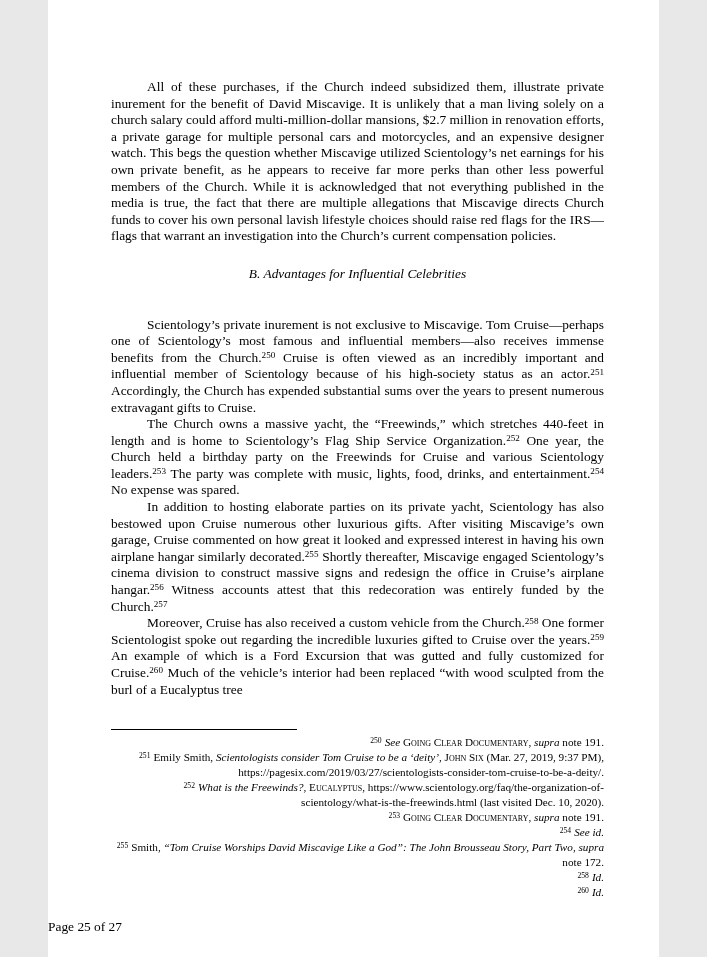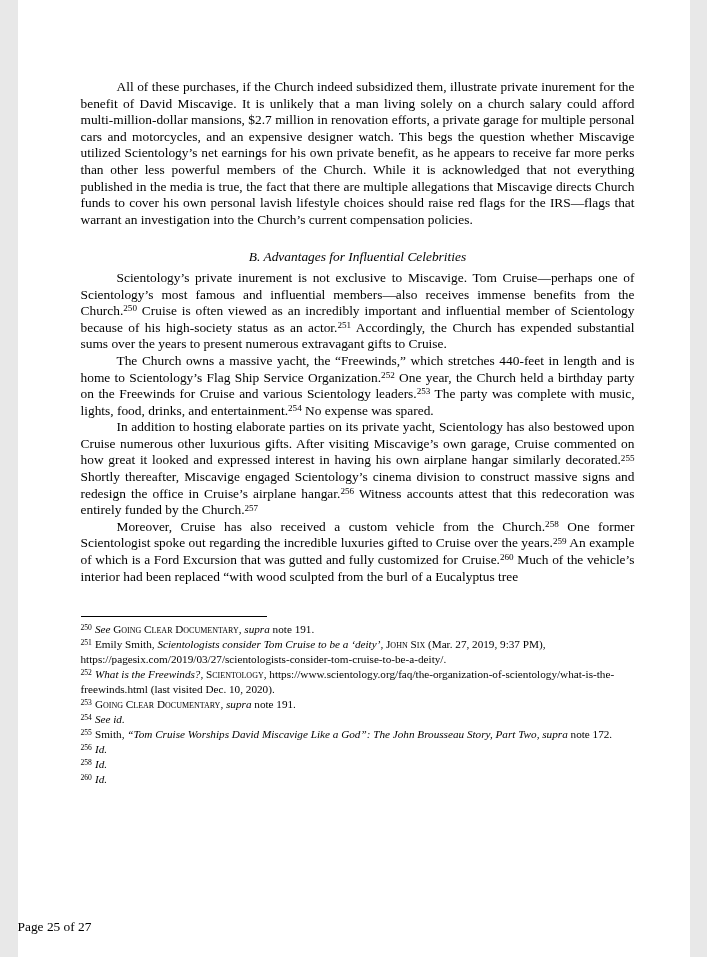--- a/index.html
+++ b/index.html
@@ -1,56 +1,56 @@
 <!DOCTYPE html>
 <html><head>
 <meta charset="utf-8">
 <style>
   html, body { margin: 0; padding: 0; background: #e8e8e8; }
   .page {
     position: relative;
-    width: 672px;
+    width: 611px;
     height: 957px;
     margin: 0 auto;
     background: #ffffff;
     color: #000000;
     font-family: "Liberation Serif", "DejaVu Serif", serif;
     overflow: hidden;
   }
   .content {
     position: absolute;
     top: 0; left: 63px; right: 55px;
     padding-top: 79px;
   }
   .body-para {
     margin: 0;
     font-size: 13.4px;
     line-height: 16.6px;
     text-align: justify;
     text-indent: 36px;
   }
   .section-heading {
-    margin: 21px 0 4px 0;
+    margin: 21px 0 34px 0;
     font-size: 13.4px;
     line-height: 16.6px;
     font-weight: normal;
     font-style: italic;
     text-align: center;
   }
   .footnote-sep {
     margin: 31px 0 5px 0;
     width: 186px;
     height: 0;
     border-top: 1px solid #000000;
   }
   .footnotes {
     font-size: 11.2px;
     line-height: 15px;
   }
-  .footnote { margin: 0; text-align: left; }
+  .footnote { margin: 0; text-align: right; }
   sup {
     font-size: 68%;
     line-height: 0;
     vertical-align: baseline;
     position: relative;
     top: -0.4em;
   }
   .footnote sup.fn-num { margin-right: 3px; }
   .seg-italic { font-style: italic; }
   .seg-smallcaps { font-variant: small-caps; }
@@ -75,24 +75,23 @@
     <p class="body-para"><span>Scientology’s private inurement is not exclusive to Miscavige. Tom Cruise—perhaps one of Scientology’s most famous and influential members—also receives immense benefits from the Church.</span><sup>250</sup><span> Cruise is often viewed as an incredibly important and influential member of Scientology because of his high-society status as an actor.</span><sup>251</sup><span> Accordingly, the Church has expended substantial sums over the years to present numerous extravagant gifts to Cruise.</span></p>
     <p class="body-para"><span>The Church owns a massive yacht, the “Freewinds,” which stretches 440-feet in length and is home to Scientology’s Flag Ship Service Organization.</span><sup>252</sup><span> One year, the Church held a birthday party on the Freewinds for Cruise and various Scientology leaders.</span><sup>253</sup><span> The party was complete with music, lights, food, drinks, and entertainment.</span><sup>254</sup><span> No expense was spared.</span></p>
     <p class="body-para"><span>In addition to hosting elaborate parties on its private yacht, Scientology has also bestowed upon Cruise numerous other luxurious gifts. After visiting Miscavige’s own garage, Cruise commented on how great it looked and expressed interest in having his own airplane hangar similarly decorated.</span><sup>255</sup><span> Shortly thereafter, Miscavige engaged Scientology’s cinema division to construct massive signs and redesign the office in Cruise’s airplane hangar.</span><sup>256</sup><span> Witness accounts attest that this redecoration was entirely funded by the Church.</span><sup>257</sup></p>
     <p class="body-para"><span>Moreover, Cruise has also received a custom vehicle from the Church.</span><sup>258</sup><span> One former Scientologist spoke out regarding the incredible luxuries gifted to Cruise over the years.</span><sup>259</sup><span> An example of which is a Ford Excursion that was gutted and fully customized for Cruise.</span><sup>260</sup><span> Much of the vehicle’s interior had been replaced “with wood sculpted from the burl of a Eucalyptus tree</span></p>
 
     <div class="footnote-sep"></div>
 
     <div class="footnotes">
       <p class="footnote"><sup class="fn-num">250</sup><span><span class="seg-italic">See </span><span class="seg-smallcaps">Going Clear Documentary</span><span>, </span><span class="seg-italic">supra</span><span> note 191.</span></span></p>
       <p class="footnote"><sup class="fn-num">251</sup><span><span>Emily Smith, </span><span class="seg-italic">Scientologists consider Tom Cruise to be a ‘deity’</span><span>, </span><span class="seg-smallcaps">John Six</span><span> (Mar. 27, 2019, 9:37 PM), https://pagesix.com/2019/03/27/scientologists-consider-tom-cruise-to-be-a-deity/.</span></span></p>
-      <p class="footnote"><sup class="fn-num">252</sup><span><span class="seg-italic">What is the Freewinds?</span><span>, </span><span class="seg-smallcaps">Scientology</span><span>, https://www.scientology.org/faq/the-organization-of-scientology/what-is-the-freewinds.html (last visited Dec. 10, 2020).</span></span></p>
+      <p class="footnote"><sup class="fn-num">252</sup><span><span class="seg-italic">What is the Freewinds?</span><span>, </span><span class="seg-smallcaps">Eucalyptus</span><span>, https://www.scientology.org/faq/the-organization-of-scientology/what-is-the-freewinds.html (last visited Dec. 10, 2020).</span></span></p>
       <p class="footnote"><sup class="fn-num">253</sup><span><span class="seg-smallcaps">Going Clear Documentary</span><span>, </span><span class="seg-italic">supra</span><span> note 191.</span></span></p>
       <p class="footnote"><sup class="fn-num">254</sup><span><span class="seg-italic">See id.</span></span></p>
       <p class="footnote"><sup class="fn-num">255</sup><span><span>Smith, </span><span class="seg-italic">“Tom Cruise Worships David Miscavige Like a God”: The John Brousseau Story, Part Two</span><span>, </span><span class="seg-italic">supra</span><span> note 172.</span></span></p>
-      <p class="footnote"><sup class="fn-num">256</sup><span><span class="seg-italic">Id.</span></span></p>
       <p class="footnote"><sup class="fn-num">258</sup><span><span class="seg-italic">Id.</span></span></p>
       <p class="footnote"><sup class="fn-num">260</sup><span><span class="seg-italic">Id.</span></span></p>
     </div>
   </div>
 
   <div class="page-footer">Page 25 of 27</div>
 </div>
 
 </body></html>

